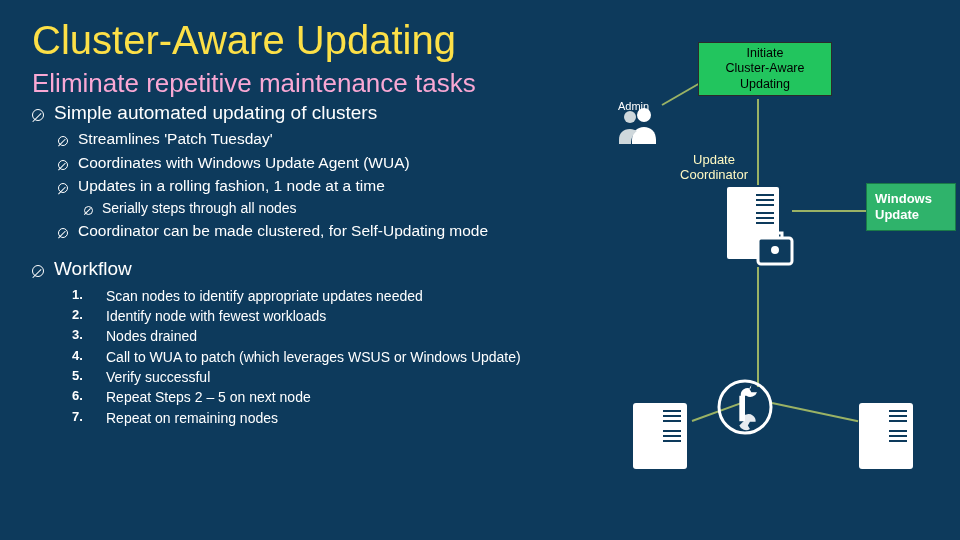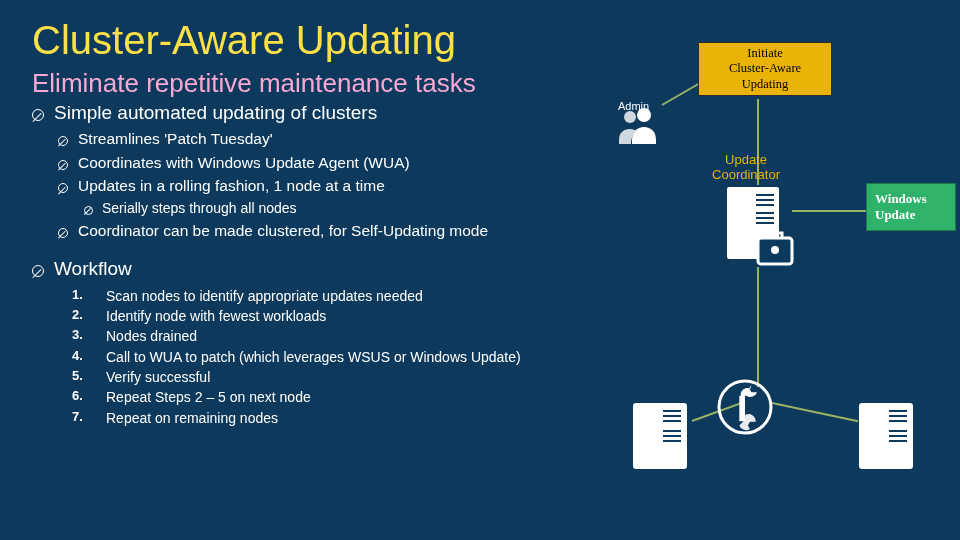--- a/index.html
+++ b/index.html
@@ -48,32 +48,32 @@
   .workflow-list li .num {
     position: absolute; left: 40px; top: 0; font-weight: 600; font-size: 13px;
   }
 
   
   .admin-label {
     position: absolute; left: 618px; top: 92px; font-size: 11px; color: #fff; margin-top: 8px;
   }
   .initiate-box {
     position: absolute; left: 698px; top: 42px; width: 134px; height: 54px;
-    background: #eab308; border: 1.5px solid #2b2b2b;
+    background: #22c55e; border: 1.5px solid #2b2b2b;
     text-align: center; font-size: 12.5px; color: #000;
-    display: flex; flex-direction: column; justify-content: center; line-height: 1.25; font-family: Liberation Serif, serif;
+    display: flex; flex-direction: column; justify-content: center; line-height: 1.25;
   }
   .update-coord-label {
-    position: absolute; left: 696px; top: 152px; font-size: 13px; text-align: center; width: 100px; color: #eab308;
+    position: absolute; left: 664px; top: 152px; font-size: 13px; text-align: center; width: 100px; color: #fef9c3;
   }
   .wu-box {
     position: absolute; left: 866px; top: 183px; width: 90px; height: 48px;
     background: #2fb36b; border: 1px solid #1a7a48;
     color: #fff; font-size: 13px; font-weight: 600; line-height: 1.2;
-    display: flex; align-items: center; padding-left: 8px; font-family: Liberation Serif, serif;
+    display: flex; align-items: center; padding-left: 8px;
   }
 
   .admin-icon { position: absolute; left: 616px; top: 106px; }
   .server-mid { position: absolute; left: 722px; top: 184px; }
   .wrench-circle { position: absolute; left: 716px; top: 378px; }
   .server-bl { position: absolute; left: 630px; top: 400px; }
   .server-br { position: absolute; left: 856px; top: 400px; }
 
   svg { display: block; }
   .conn {

